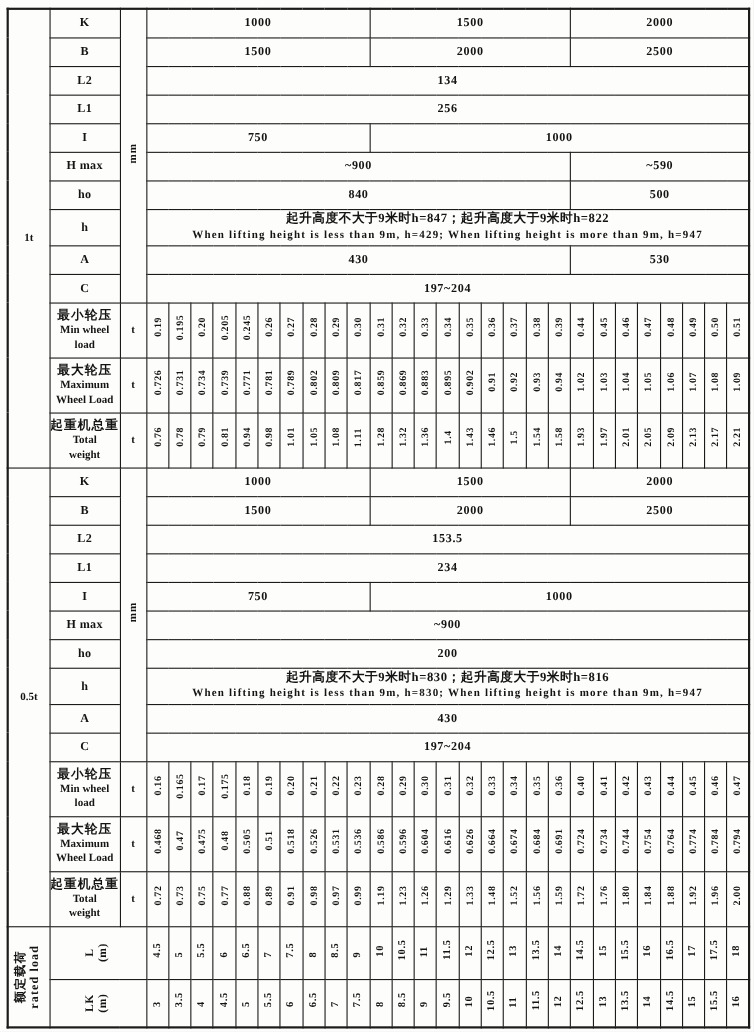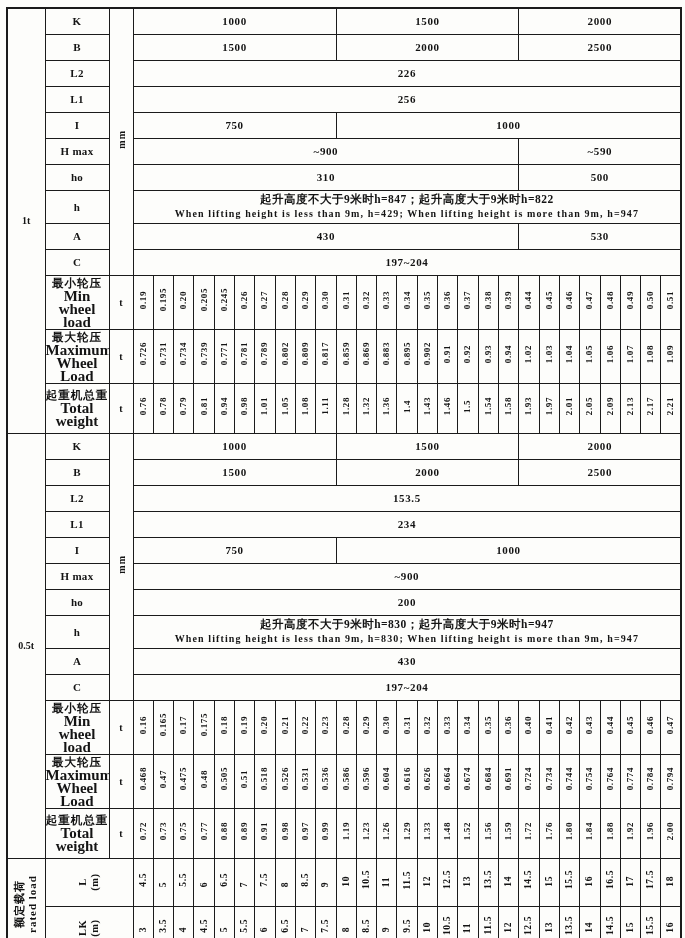--- a/index.html
+++ b/index.html
@@ -22,21 +22,21 @@
   tr.r-load { height:50px;margin-left:40px; }
   tr.r-l    { height:48px; }
   tr.r-lk   { height:44px; }
 
   .cap       { font-size:10px; }
   .rowlab    { font-size:11px; letter-spacing:0.3px; }
   .dimval    { font-size:11px; letter-spacing:0.6px; }
   .note-zh   { font-size:11.5px; letter-spacing:0.5px; line-height:15px; }
   .note-en   { font-size:10px; letter-spacing:1.1px; line-height:14px; }
   .loadlab-zh{ font-size:11.5px; letter-spacing:1px; line-height:14px; }
-  .loadlab-en{ font-size:15px; line-height:13px; }
+  .loadlab-en{ font-size:10px; line-height:13px; }
   .unit      { font-size:10px; }
 
   
   .vnum {
     display:inline-block; writing-mode:vertical-rl; transform:rotate(180deg);
     font-size:9px; letter-spacing:0.6px; line-height:11px;
   }
   .vnum-big { font-size:9.5px; }
   .vmm {
     display:inline-block; writing-mode:vertical-rl; transform:rotate(180deg);
@@ -95,39 +95,39 @@
           <td class="dimval" colspan="8">2000</td>
         </tr>
         <tr class="r-dim">
           <td class="rowlab">B</td>
           <td class="dimval" colspan="10">1500</td>
           <td class="dimval" colspan="9">2000</td>
           <td class="dimval" colspan="8">2500</td>
         </tr>
         <tr class="r-dim">
           <td class="rowlab">L2</td>
-          <td class="dimval" colspan="27">226</td>
+          <td class="dimval" colspan="27">134</td>
         </tr>
         <tr class="r-dim">
           <td class="rowlab">L1</td>
           <td class="dimval" colspan="27">256</td>
         </tr>
         <tr class="r-dim">
           <td class="rowlab">I</td>
           <td class="dimval" colspan="10">750</td>
           <td class="dimval" colspan="17">1000</td>
         </tr>
         <tr class="r-dim">
           <td class="rowlab">H max</td>
           <td class="dimval" colspan="19">~900</td>
           <td class="dimval" colspan="8">~590</td>
         </tr>
         <tr class="r-dim">
           <td class="rowlab">ho</td>
-          <td class="dimval" colspan="19">310</td>
+          <td class="dimval" colspan="19">840</td>
           <td class="dimval" colspan="8">500</td>
         </tr>
         <tr class="r-h">
           <td class="rowlab">h</td>
           <td class="dimval" colspan="27">
             <div class="note-zh">起升高度不大于9米时h=847；起升高度大于9米时h=822</div>
             <div class="note-en">When lifting height is less than 9m, h=429; When lifting height is more than 9m, h=947</div>
           </td>
         </tr>
         <tr class="r-dim">
@@ -275,21 +275,21 @@
           <td class="rowlab">H max</td>
           <td class="dimval" colspan="27">~900</td>
         </tr>
         <tr class="r-dim">
           <td class="rowlab">ho</td>
           <td class="dimval" colspan="27">200</td>
         </tr>
         <tr class="r-h">
           <td class="rowlab">h</td>
           <td class="dimval" colspan="27">
-            <div class="note-zh">起升高度不大于9米时h=830；起升高度大于9米时h=947</div>
+            <div class="note-zh">起升高度不大于9米时h=830；起升高度大于9米时h=816</div>
             <div class="note-en">When lifting height is less than 9m, h=830; When lifting height is more than 9m, h=947</div>
           </td>
         </tr>
         <tr class="r-dim">
           <td class="rowlab">A</td>
           <td class="dimval" colspan="27">430</td>
         </tr>
         <tr class="r-dim">
           <td class="rowlab">C</td>
           <td class="dimval" colspan="27">197~204</td>

